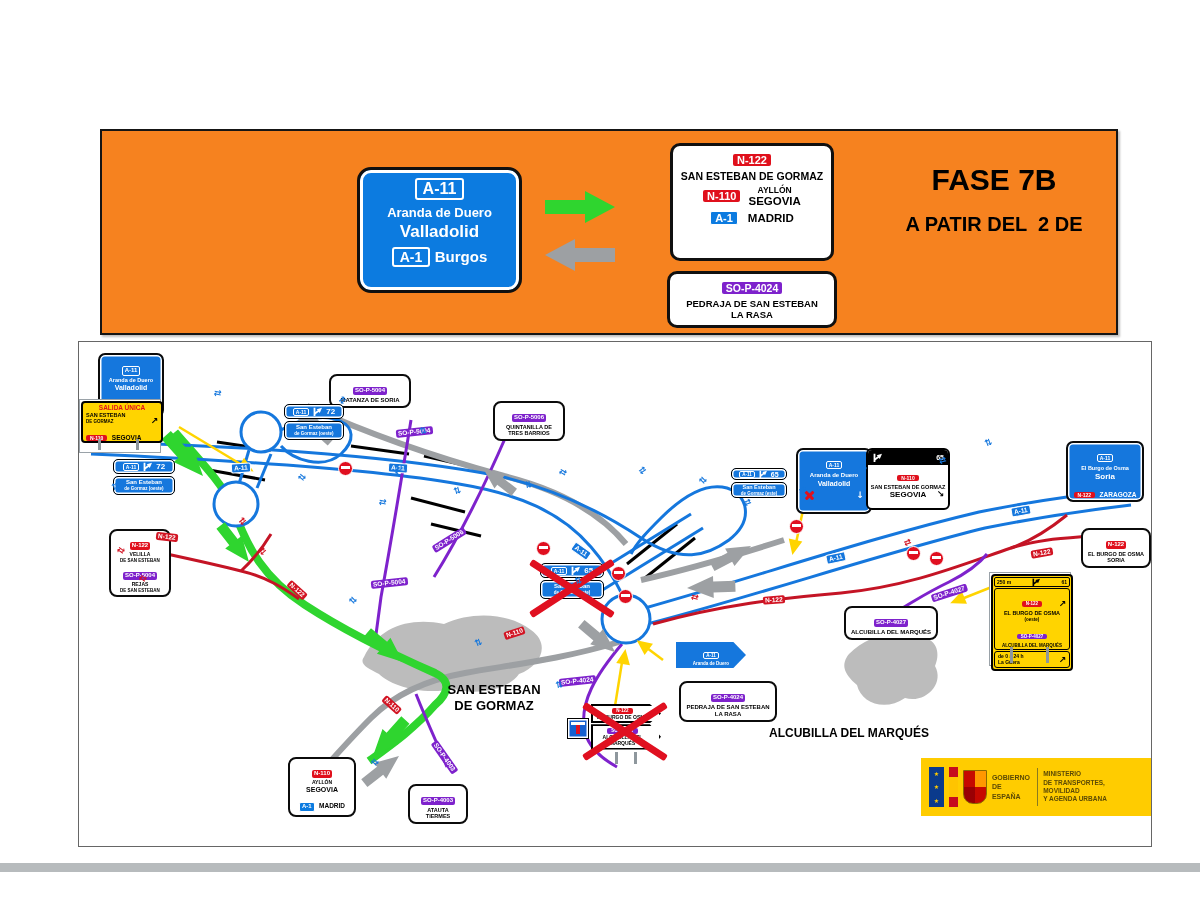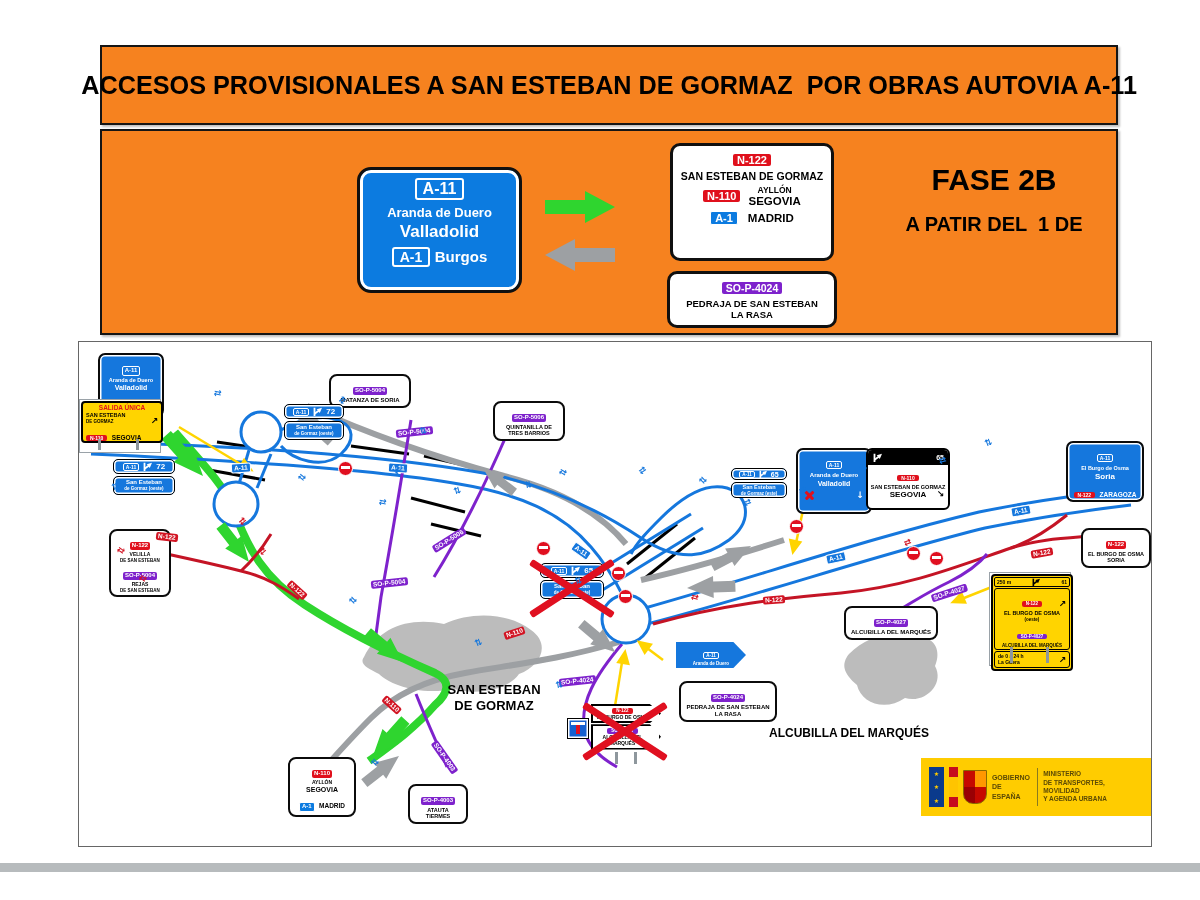--- a/index.html
+++ b/index.html
@@ -65,23 +65,20 @@
     background:linear-gradient(90deg,#c60b1e 0 50%,#ffc400 50%),linear-gradient(#ffc400 0 50%,#c60b1e 50%);background-blend-mode:multiply;}
   .govtext{font-size:7px;font-weight:bold;color:#5c4a05;line-height:1.3;}
   .govdiv{width:1px;height:38px;background:#8a7a20;}
   #bottomstrip{left:0;top:863px;width:1200px;height:9px;background:#b7bbbd;}
 </style>
 </head>
 <body>
 
 <div id="page">
 
-  <div id="titlebar" class="abs">
-    <span>ACCESOS PROVISIONALES A SAN ESTEBAN DE GORMAZ  POR OBRAS AUTOVIA A-11</span>
-  </div>
 
   <div id="legend" class="abs">
 
     <div class="abs bluecardL" style="left:255px;top:36px;width:165px;height:126px">
       <div><span class="rbL" style="font-size:16px">A-11</span></div>
       <div style="font-size:13px;margin-top:5px">Aranda de Duero</div>
       <div style="font-size:17px;margin-top:2px">Valladolid</div>
       <div style="margin-top:5px"><span class="rbL" style="font-size:14px">A-1</span>
         <span style="font-size:15px">Burgos</span></div>
     </div>
@@ -109,22 +106,22 @@
       </div>
     </div>
 
     <div class="abs wcard" style="left:565px;top:140px;width:170px;height:57px">
       <div><span class="badge bg-purple" style="font-size:10.5px">SO-P-4024</span></div>
       <div style="font-size:9.5px;margin-top:2px">PEDRAJA DE SAN ESTEBAN</div>
       <div style="font-size:9.5px">LA RASA</div>
     </div>
 
     <div class="abs fase" style="left:772px;top:32px;width:240px">
-      <div style="font-size:30px">FASE 2B</div>
-      <div style="font-size:20px;margin-top:16px;white-space:pre">A PATIR DEL  1 DE</div>
+      <div style="font-size:30px">FASE 7B</div>
+      <div style="font-size:20px;margin-top:16px;white-space:pre">A PATIR DEL  2 DE</div>
     </div>
   </div>
 
   <div id="map" class="abs">
 
     <svg width="1074" height="506" viewBox="0 0 1074 506" style="position:absolute;left:0;top:0">
       <g fill="#bcbcbc">
         <path d="M285,315 C300,285 330,275 365,282 C395,268 432,272 452,288 C472,302 462,324 440,332 C430,347 400,354 375,347 C340,354 310,342 300,332 C288,326 280,322 285,315 Z"></path>
         <path d="M770,312 C790,292 816,288 831,298 C852,289 864,306 856,324 C866,342 846,362 826,356 C806,370 782,361 778,343 C764,331 762,322 770,312 Z"></path>
       </g>

